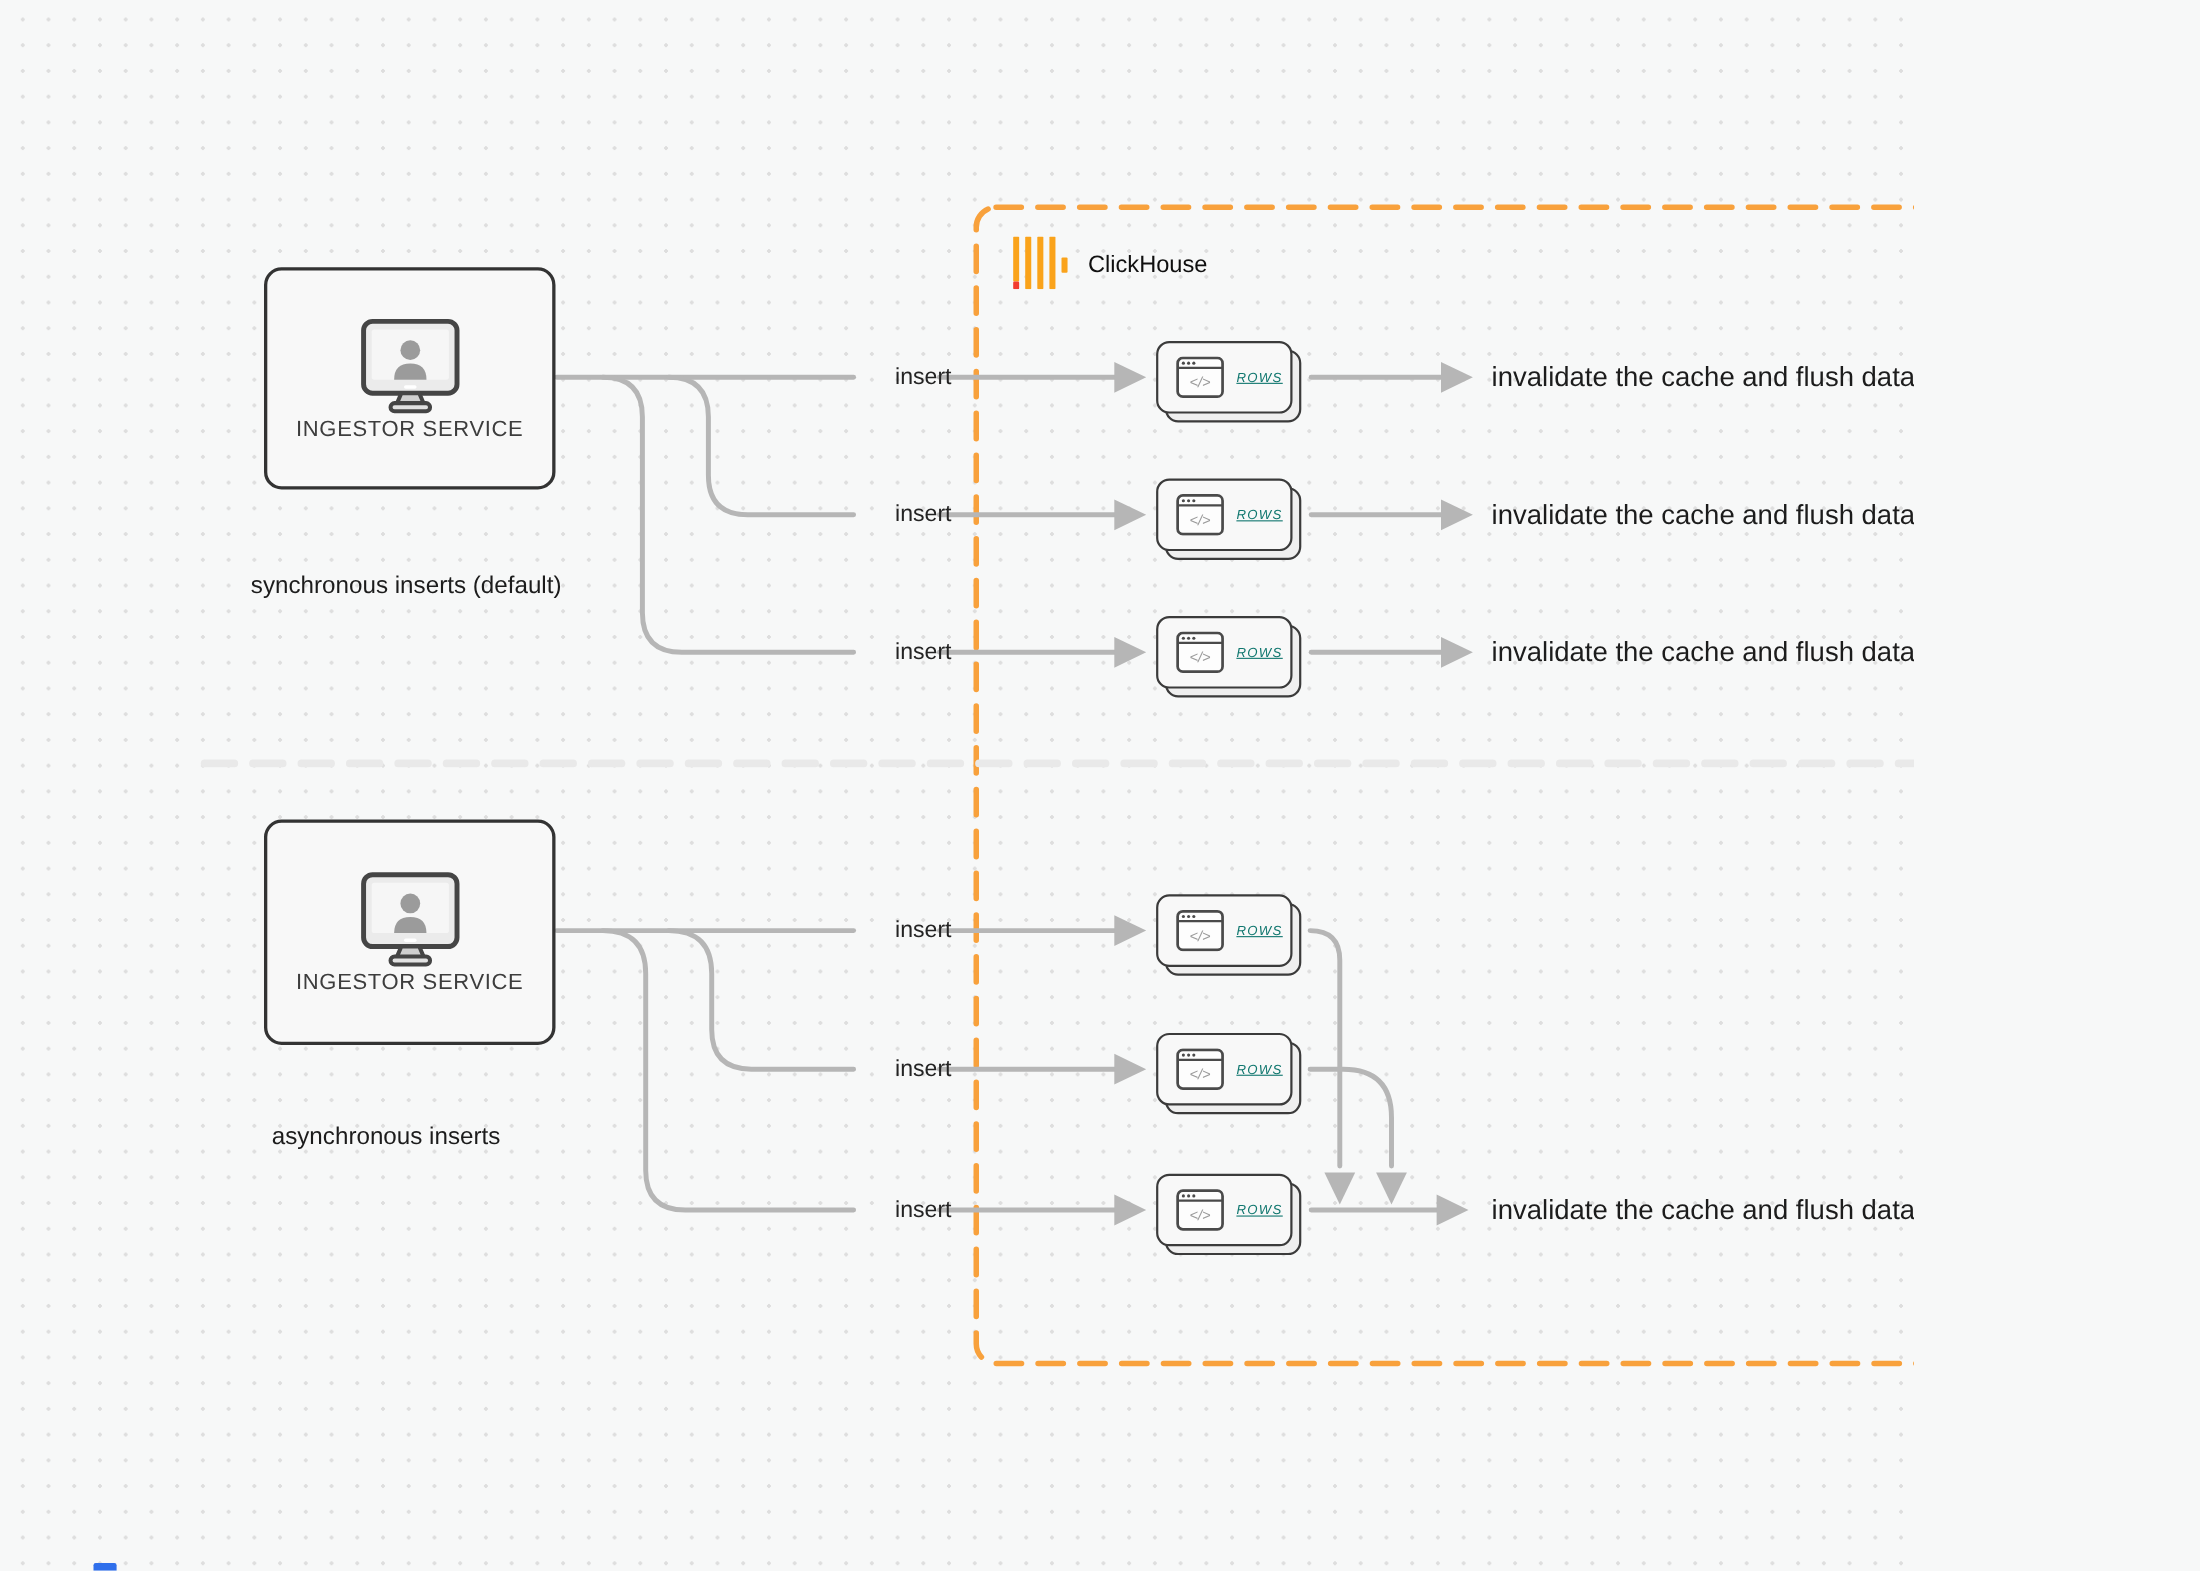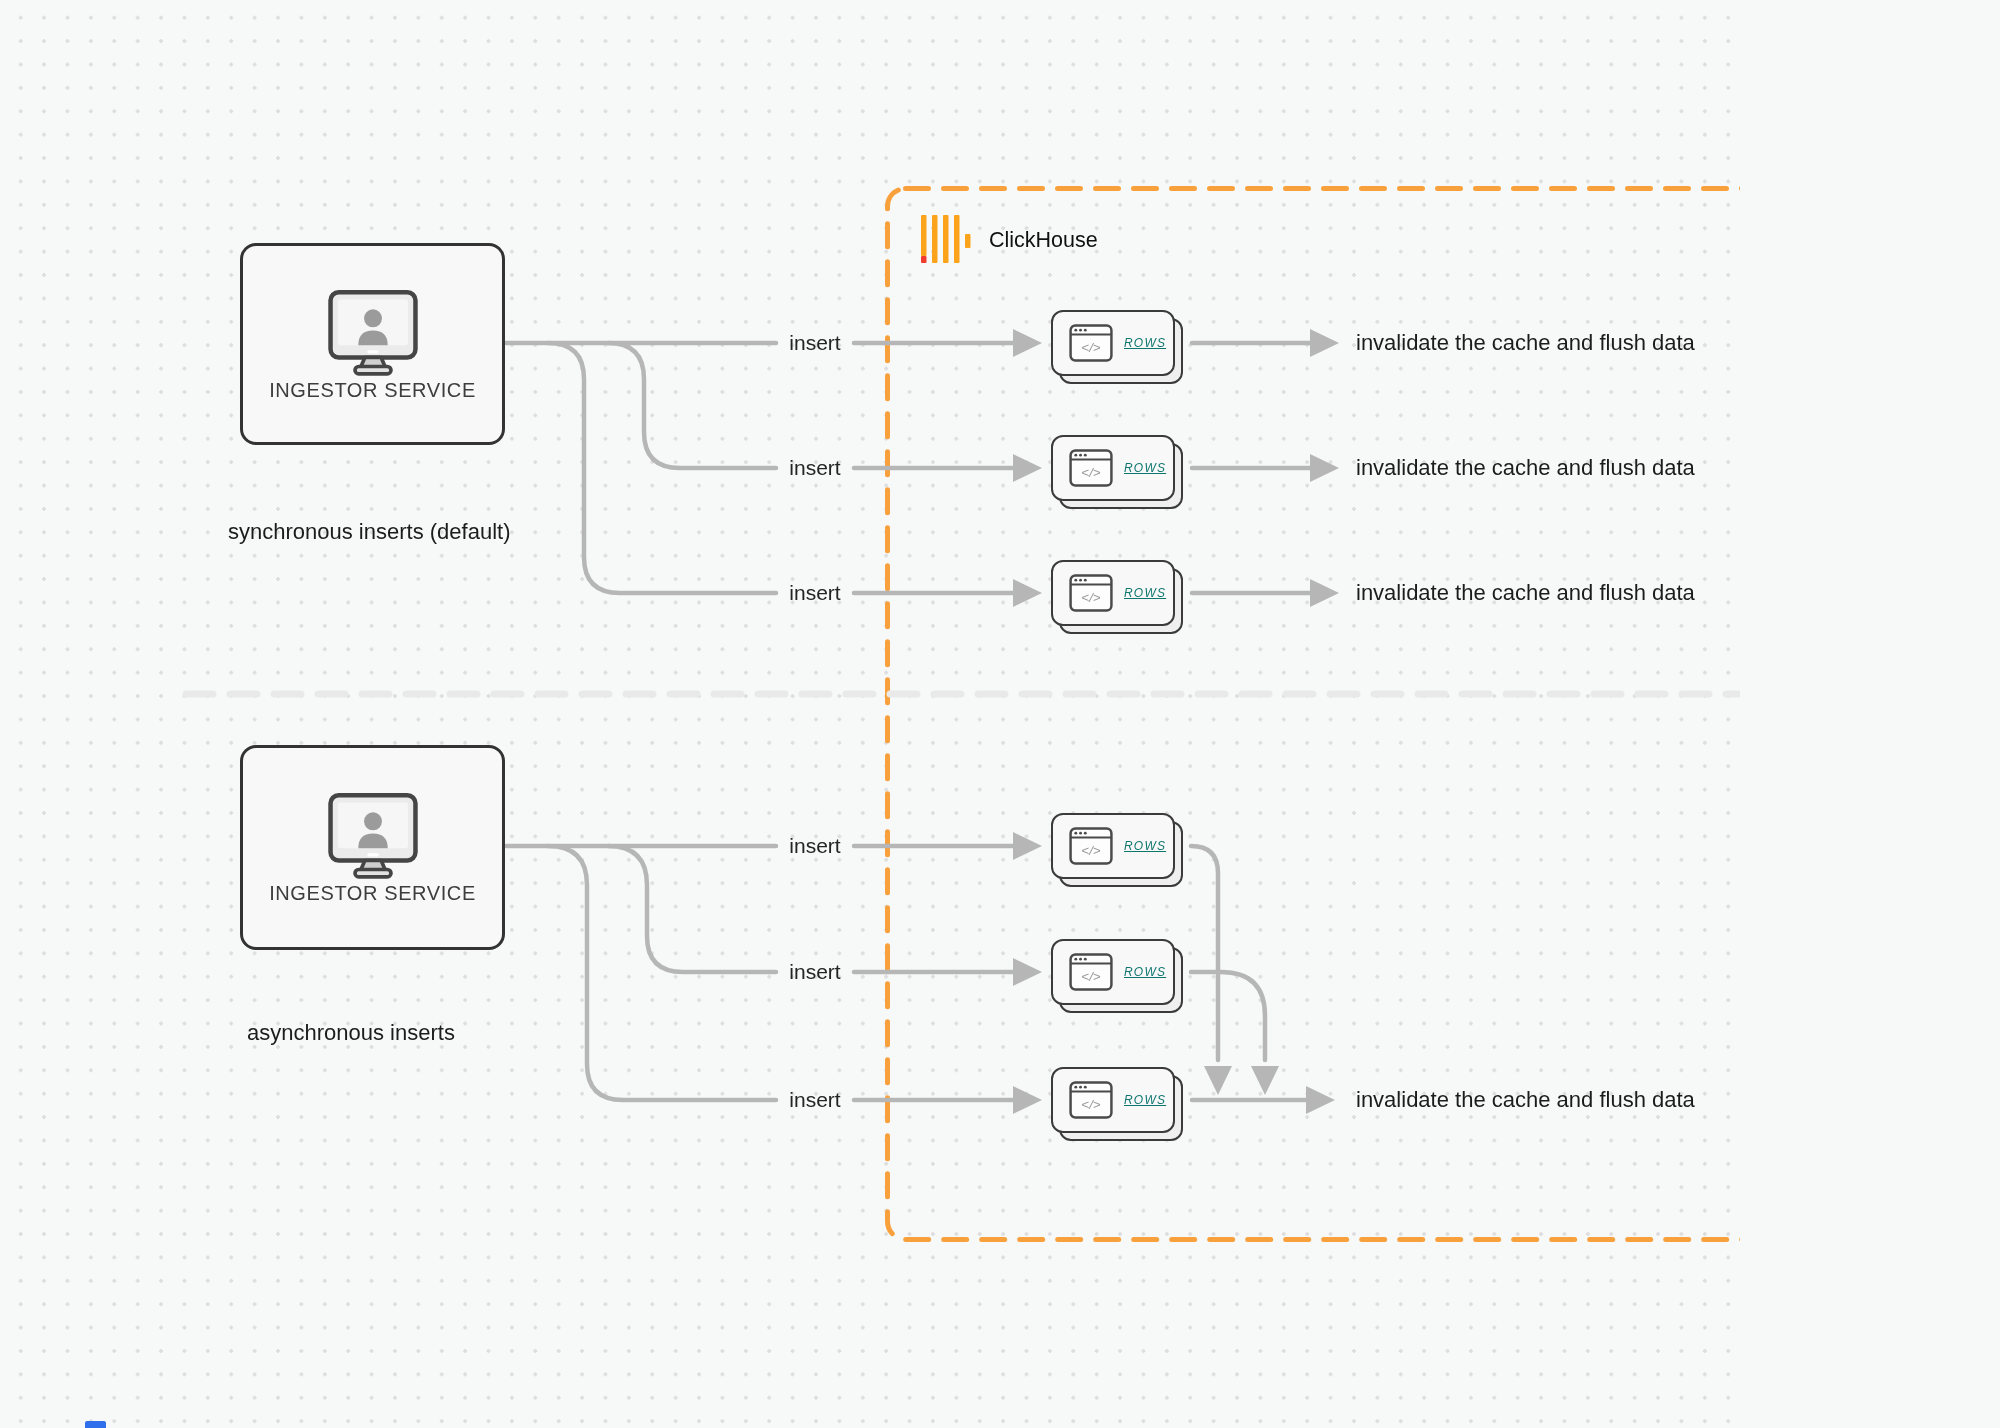--- a/index.html
+++ b/index.html
@@ -36,24 +36,24 @@
     border:3.5px solid var(--border-dark);border-radius:16px;background:var(--card-fill);
     display:flex;flex-direction:column;align-items:center;justify-content:center;
   }
   .ingestor-label{
     font-size:20px;color:var(--text-secondary);letter-spacing:0.6px;white-space:nowrap;
   }
   .caption{
     position:absolute;font-size:22px;font-weight:400;color:var(--text-primary);white-space:nowrap;
   }
   .lbl-insert{
-    position:absolute;width:100px;text-align:center;font-size:21px;color:#242424;line-height:30px;
+    position:absolute;width:100px;text-align:right;font-size:21px;color:#242424;line-height:30px;
   }
   .lbl-result{
-    position:absolute;font-size:22px;color:var(--text-primary);white-space:nowrap;line-height:28px;
+    position:absolute;font-size:25px;color:var(--text-primary);white-space:nowrap;line-height:28px;
   }
   .rows-card{position:absolute;width:124px;height:66px;}
   .rows-card .card-back{
     position:absolute;left:8px;top:8px;width:124px;height:66px;box-sizing:border-box;
     border:2.5px solid #3B3B3B;border-radius:12px;background:var(--card-back-fill);
   }
   .rows-card .card-front{
     position:absolute;left:0;top:0;width:124px;height:66px;box-sizing:border-box;
     border:2.5px solid #3B3B3B;border-radius:12px;background:var(--card-fill);
     display:flex;align-items:center;padding-left:16px;gap:11px;

